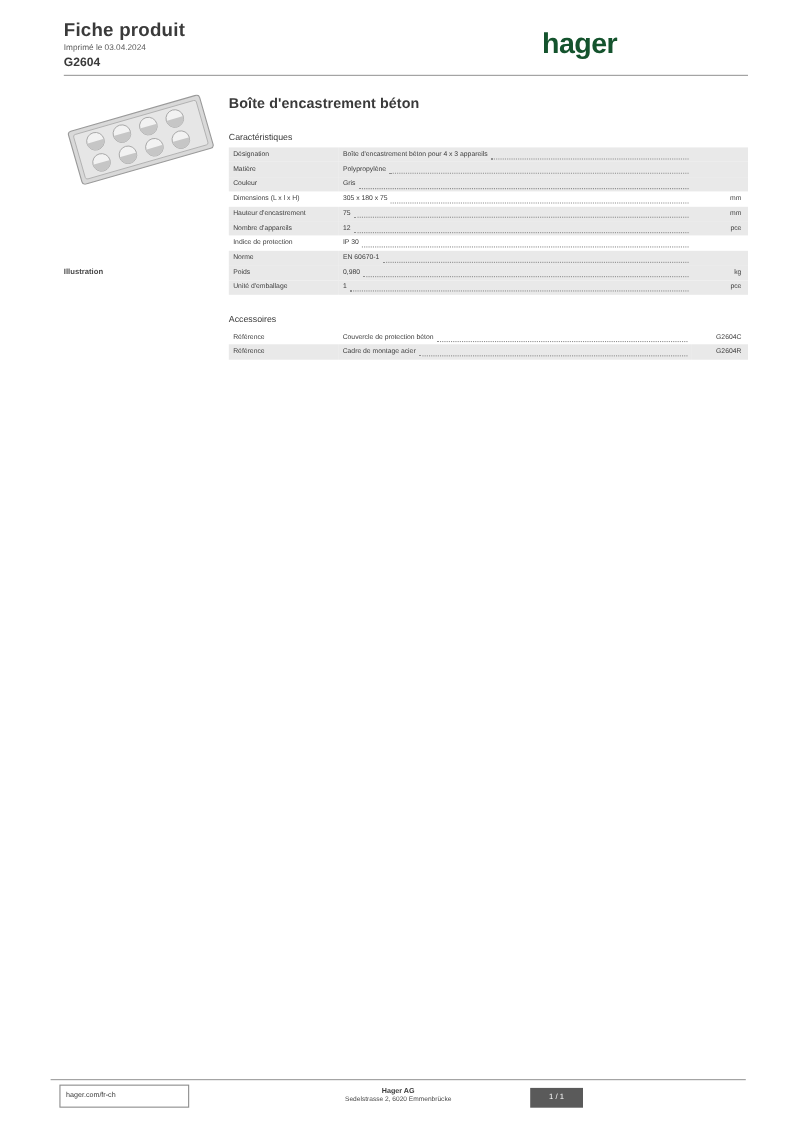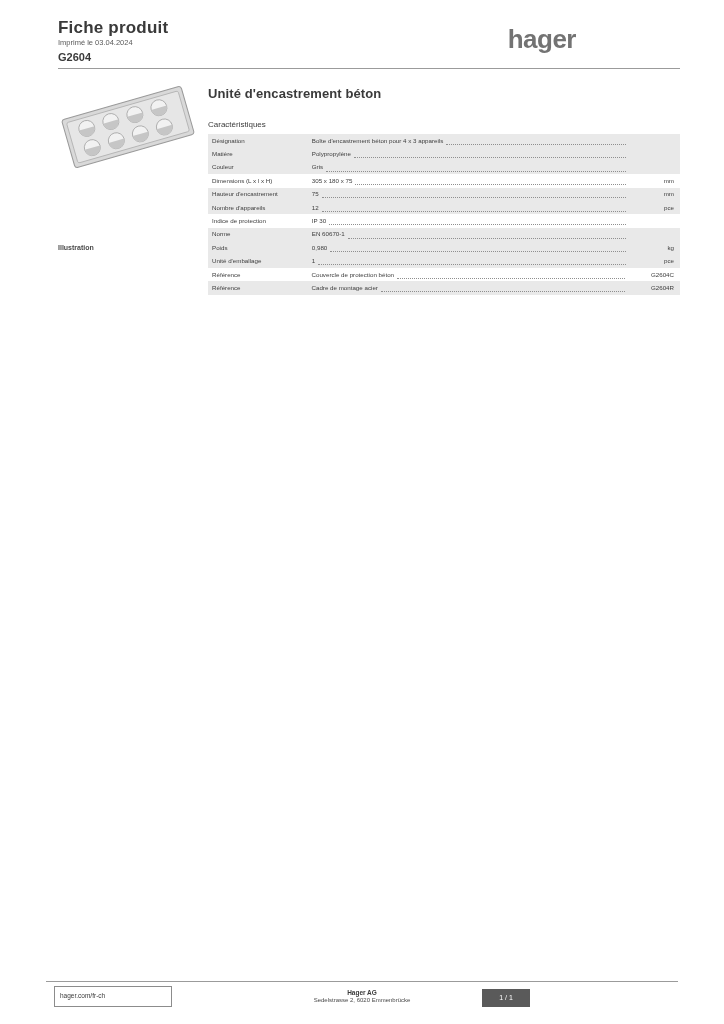--- a/index.html
+++ b/index.html
@@ -47,24 +47,24 @@
   .doc-ref {
     font-size: 11px;
     font-weight: bold;
     color: #3a3a3a;
     margin-top: 3px;
     line-height: 12px;
   }
   .brand {
     position: absolute;
     top: 26px;
-    right: 0px;
+    right: 15px;
     font-size: 26px;
     font-weight: bold;
-    color: #737373;
+    color: #14532d;
     letter-spacing: -0.5px;
     line-height: 26px;
   }
   .header-rule {
     position: absolute;
     top: 68px;
     left: 58px;
     width: 622px;
     height: 1px;
     background: #9b9b9b;
@@ -245,21 +245,21 @@
           <path d="M72 51 a8 8 0 0 0 16 0 z"></path>
           <path d="M97 51 a8 8 0 0 0 16 0 z"></path>
         </g>
       </g>
     </svg>
   </div>
 
   <div class="left-label">Illustration</div>
 
   <div class="content">
-    <div class="section-title">Unité d'encastrement béton</div>
+    <div class="section-title">Boîte d'encastrement béton</div>
 
     <div class="block-title">Caractéristiques</div>
 
     <table class="spec-table">
       <tbody>
         <tr class="alt">
           <td class="key">Désignation</td>
           <td class="val">
             <div class="val-line">
               <span class="txt">Boîte d'encastrement béton pour 4 x 3 appareils</span>
@@ -354,20 +354,21 @@
             <div class="val-line">
               <span class="txt">1</span>
               <span class="dots"></span>
             </div>
           </td>
           <td class="unit">pce</td>
         </tr>
       </tbody>
     </table>
 
+    <div class="block-title">Accessoires</div>
 
     <table class="spec-table">
       <tbody>
         <tr>
           <td class="key">Référence</td>
           <td class="val">
             <div class="val-line">
               <span class="txt">Couvercle de protection béton</span>
               <span class="dots"></span>
             </div>

